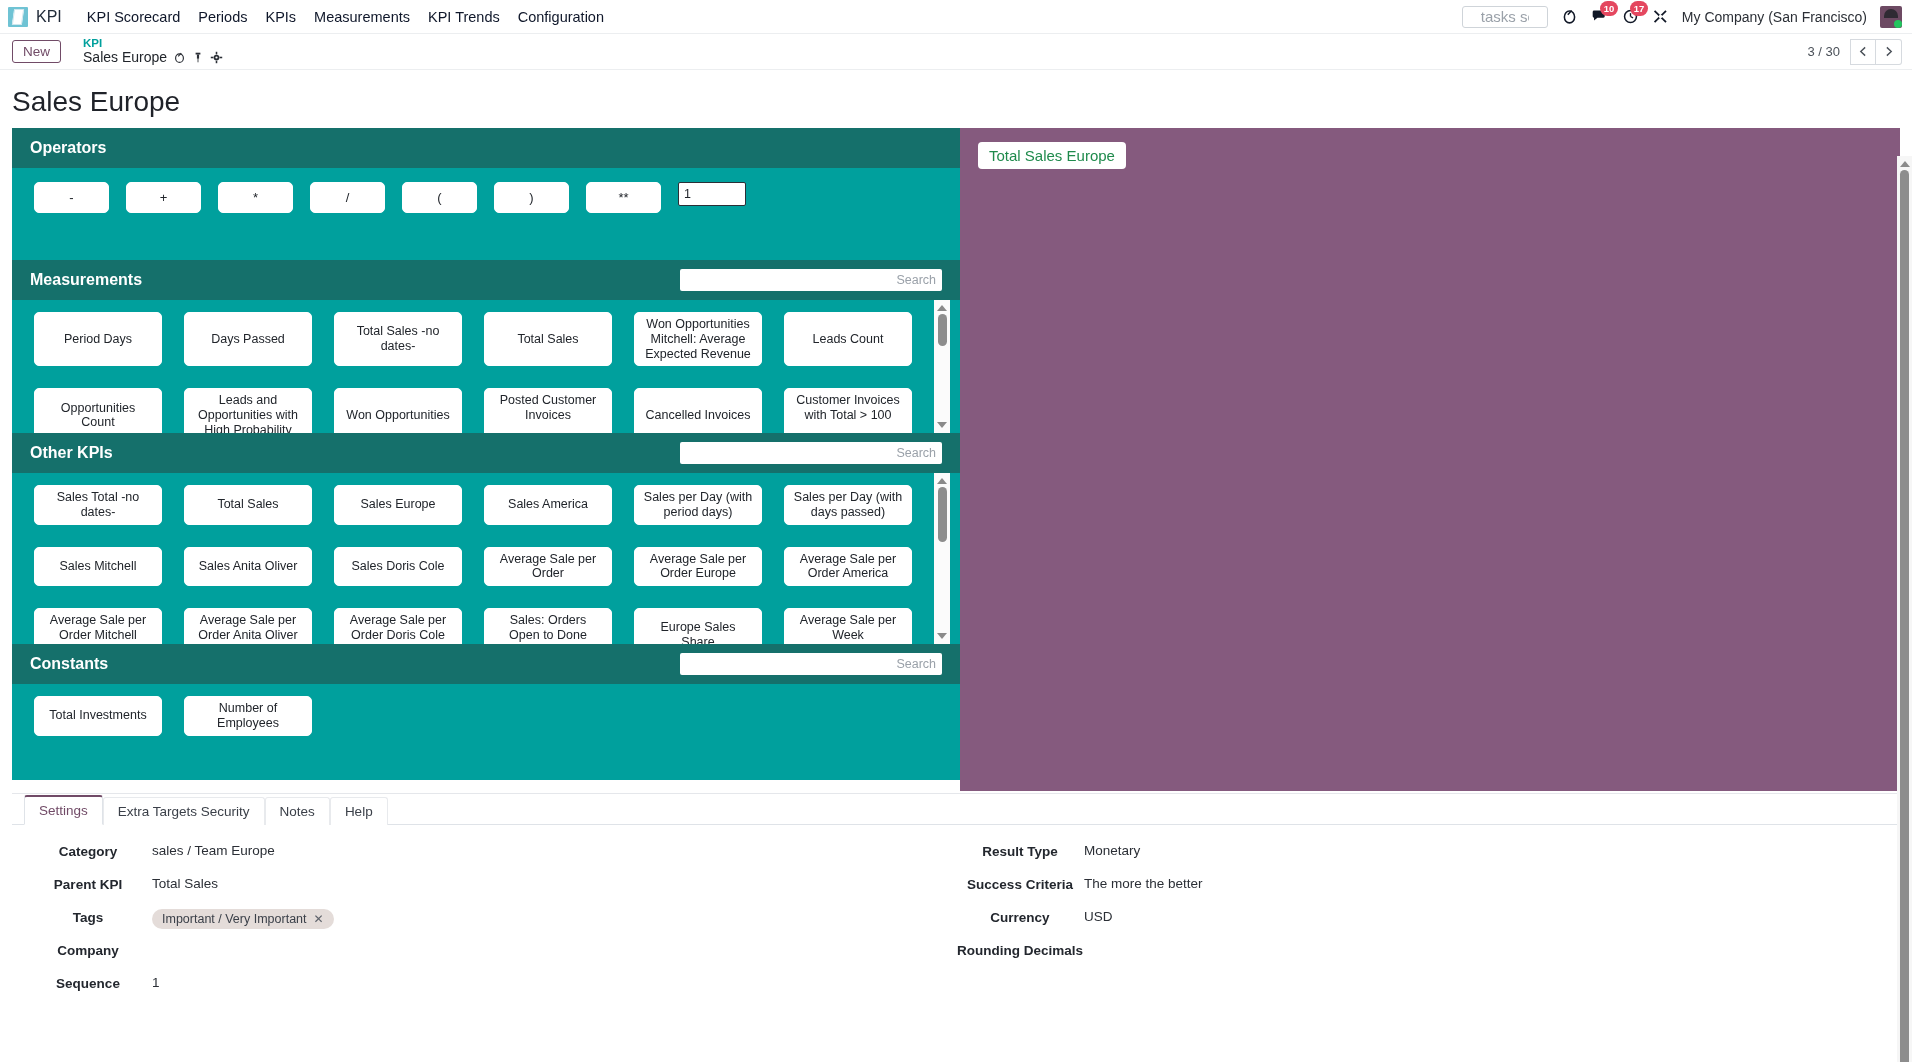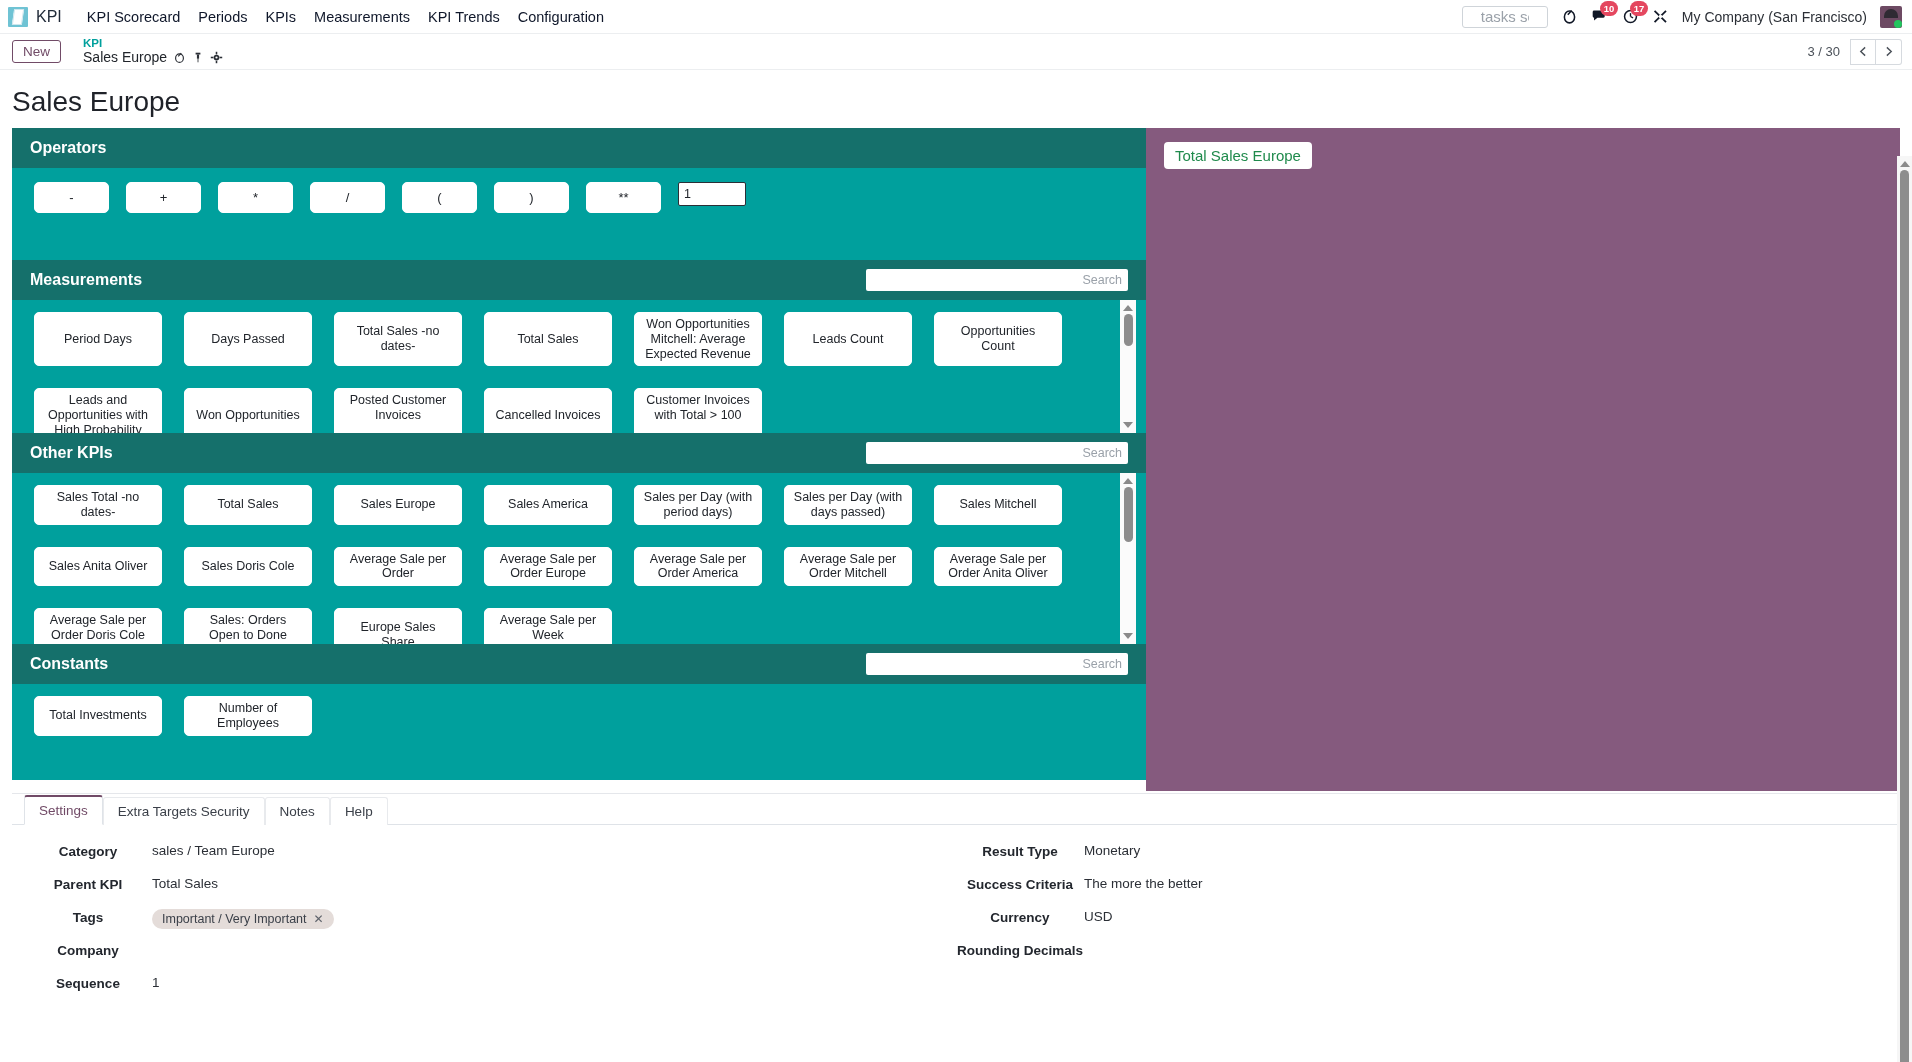--- a/index.html
+++ b/index.html
@@ -162,21 +162,21 @@
   .sheet { padding: 0 12px; position: relative; }
   .record-title {
     font-size: 28px;
     color: #1f2229;
     margin: 16px 0 10px 0;
     font-weight: normal;
   }
 
   
   .builder { display: flex; height: 663px; }
-  .builder-left { width: 1134px; flex: none; }
+  .builder-left { width: 948px; flex: none; }
   .builder-right {
     flex: 1;
     background: #855a7e;
     padding: 14px 0 0 18px;
   }
   .formula-chip {
     display: inline-block;
     background: #fff;
     color: #1f8a4c;
     border-radius: 4px;

